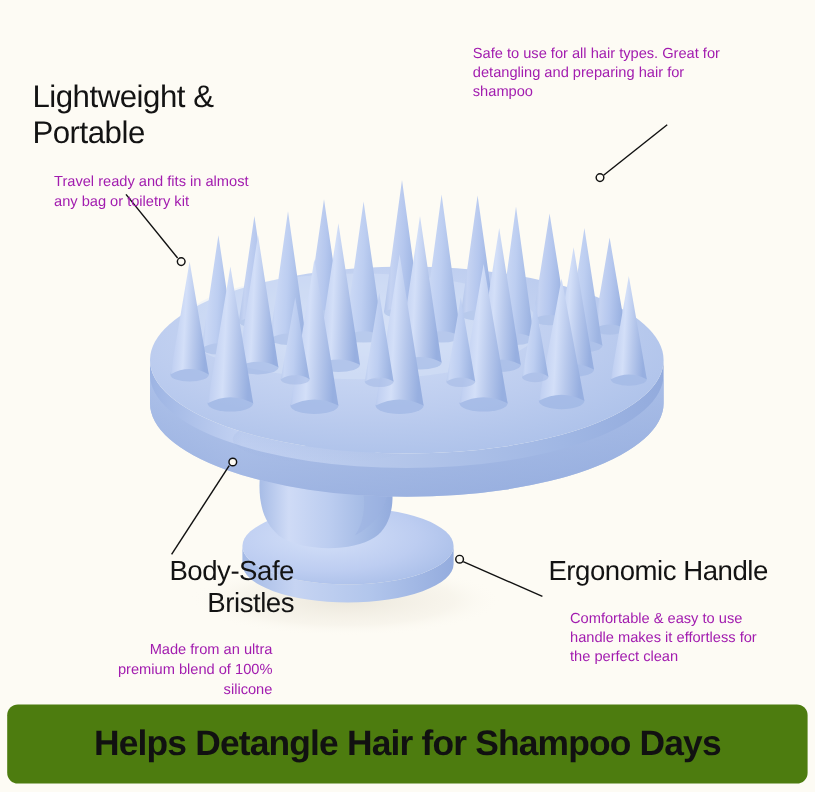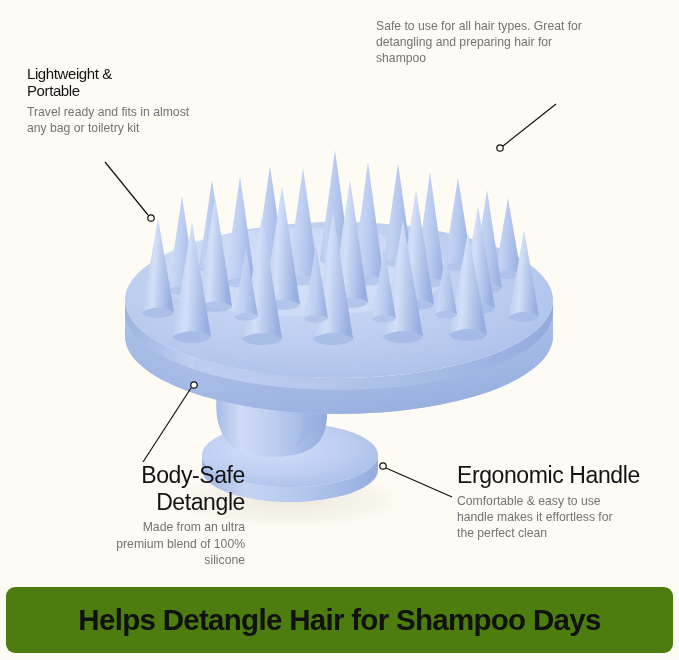--- a/index.html
+++ b/index.html
@@ -45,34 +45,34 @@
     font-size: 13px;
     color: #0a0a0a;
     line-height: 1;
     margin-top: 2px;
     margin-left: 1px;
   }
 
   
   .callout { position: absolute; }
   .callout .head {
-    font-size: 15px;
+    font-size: 26px;
     font-weight: 400;
     color: #131313;
     line-height: 1.16;
     letter-spacing: -0.4px;
     margin: 0 0 4px 0;
     white-space: pre-line;
   }
   .callout .body {
     font-size: 12.2px;
     font-weight: 400;
-    color: #737373;
+    color: #a21caf;
     line-height: 1.33;
-    margin: 0;
+    margin: 18px;
     white-space: pre-line;
   }
 
   #callout-lightweight { left: 27px; top: 65px; width: 220px; text-align: left; }
   #callout-bristles    { left: 376px; top: 18px; width: 295px; text-align: left; }
   #callout-silicone    { left: 45px; top: 462px; width: 200px; text-align: right; }
   #callout-handle      { left: 457px; top: 462px; width: 225px; text-align: left; }
 
   #callout-silicone .head { font-size: 23px; }
   #callout-handle .head   { font-size: 23px; }
@@ -318,21 +318,21 @@
   </div>
 
   <div class="callout" id="callout-bristles">
     <p class="body">Safe to use for all hair types. Great for
 detangling and preparing hair for
 shampoo</p>
   </div>
 
   <div class="callout" id="callout-silicone">
     <p class="head">Body-Safe
-Detangle</p>
+Bristles</p>
     <p class="body">Made from an ultra
 premium blend of 100%
 silicone</p>
   </div>
 
   <div class="callout" id="callout-handle">
     <p class="head">Ergonomic Handle</p>
     <p class="body">Comfortable &amp; easy to use
 handle makes it effortless for
 the perfect clean</p>

